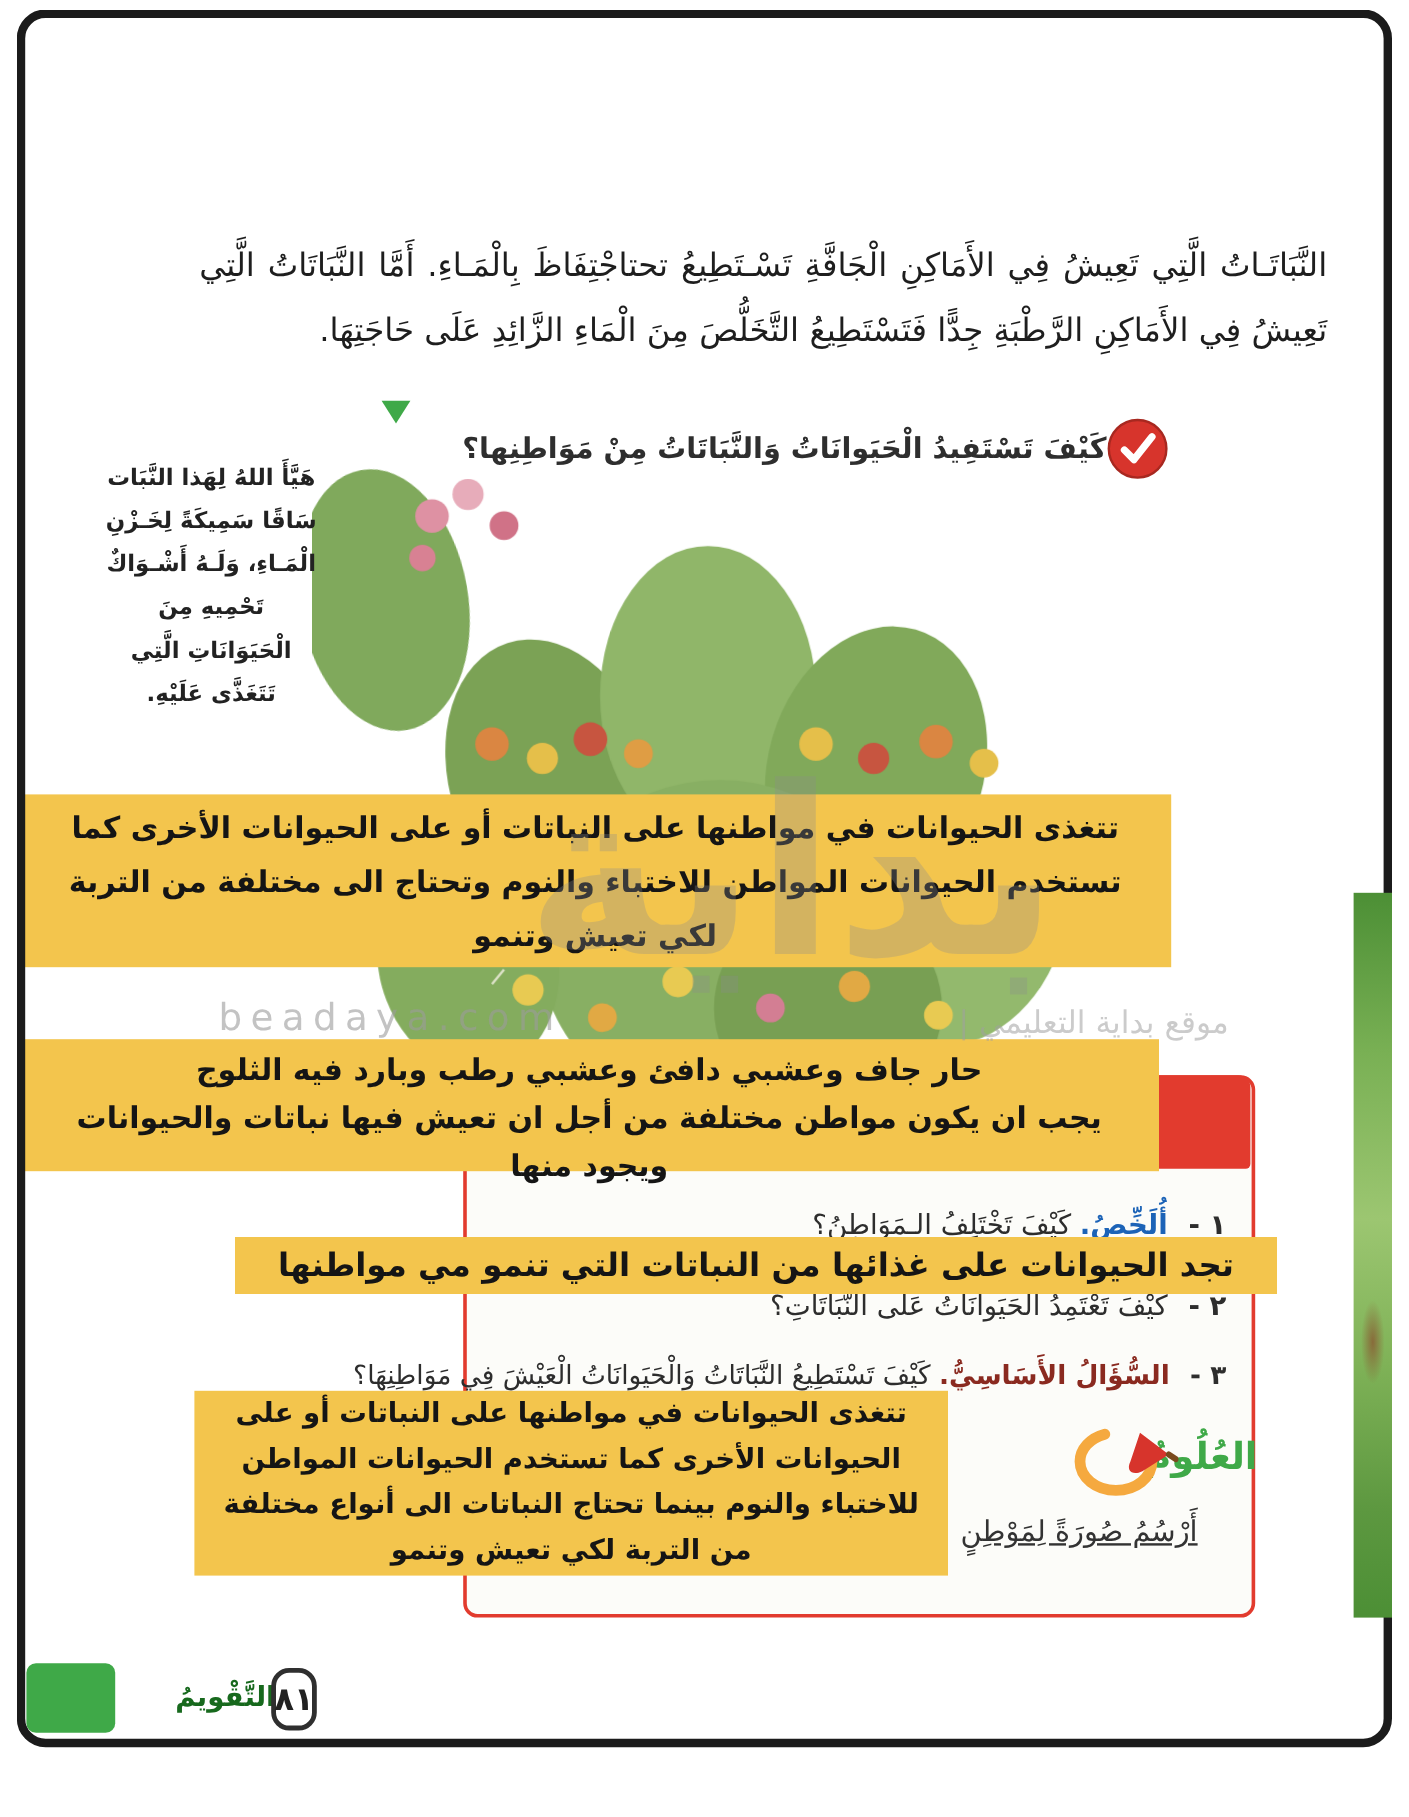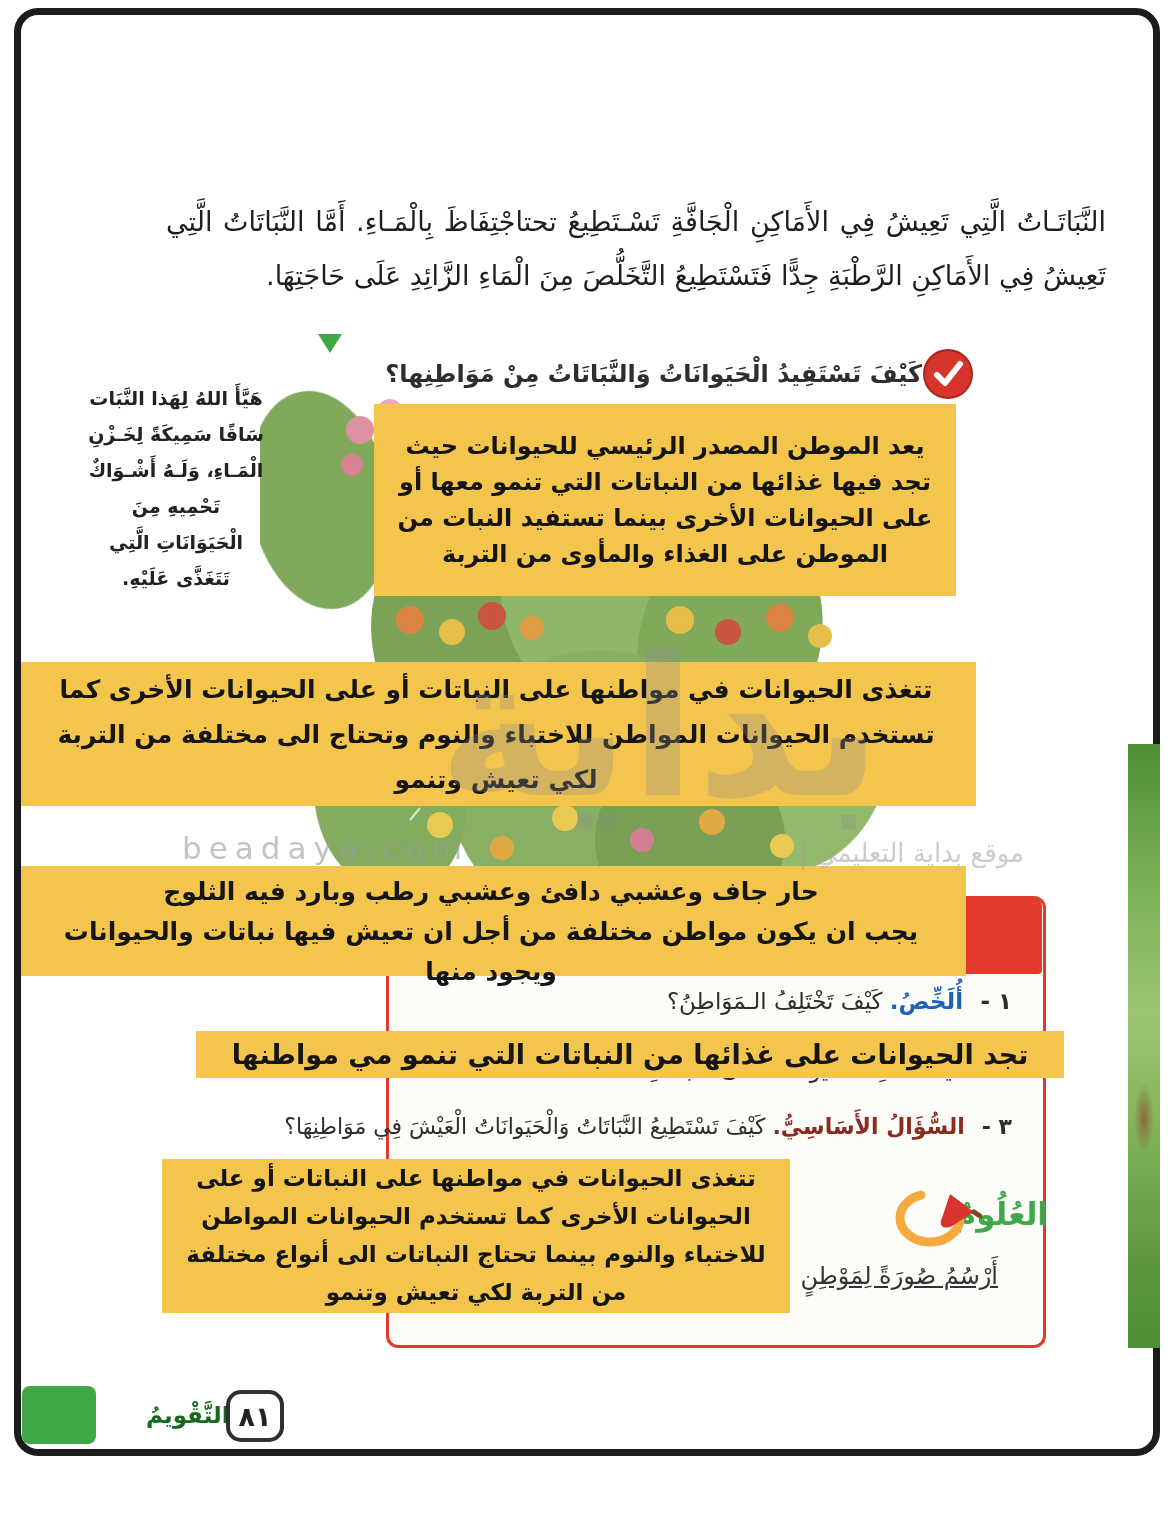--- a/index.html
+++ b/index.html
@@ -35,21 +35,21 @@
   .hl1{left:374px;top:404px;width:582px;height:192px;font-size:24px;line-height:1.5;}
   .hl2{left:16px;top:662px;width:960px;height:144px;font-size:25px;line-height:1.8;}
   .hl3{left:16px;top:866px;width:950px;height:110px;font-size:25px;line-height:1.6;justify-content:space-around;}
   .hl4{left:196px;top:1031px;width:868px;height:47px;font-size:27px;}
   .hl5{left:162px;top:1159px;width:628px;height:154px;font-size:23px;line-height:1.65;}
   
   .red-box{position:absolute;left:386px;top:896px;width:660px;height:452px;
     border:3px solid #E23B2E;border-radius:12px;background:#fcfcf9;z-index:12;box-sizing:border-box;}
   .red-tab{position:absolute;left:390px;top:896px;width:652px;height:78px;background:#E23B2E;
     border-radius:10px 10px 4px 4px;z-index:13;}
-  .q-row{position:absolute;right:162px;font-size:23px;color:#2d2d2d;white-space:nowrap;z-index:20;}
+  .q-row{position:absolute;right:152px;font-size:23px;color:#2d2d2d;white-space:nowrap;z-index:20;margin-top:20px;}
   .q1{top:988px;}
   .q2{top:1056px;}
   .q3{top:1114px;font-size:22px;}
   .q-num{font-weight:700;margin-left:10px;}
   .q-label-blue{color:#1C63B7;font-weight:700;}
   .q-label-maroon{color:#8A2A20;font-weight:700;}
   
   .science-icon{position:absolute;left:890px;top:1182px;width:92px;height:70px;z-index:18;}
   .science-title{position:absolute;right:126px;top:1196px;font-size:31px;font-weight:700;color:#3FA948;
     white-space:nowrap;z-index:17;}
@@ -63,21 +63,21 @@
     z-index:40;white-space:nowrap;pointer-events:none;}
   
   .green-strip{position:absolute;left:1128px;top:744px;width:32px;height:604px;z-index:46;
     background:
       radial-gradient(ellipse 14px 50px at 50% 62%, rgba(137,94,52,0.85), rgba(137,94,52,0) 70%),
       linear-gradient(180deg,#4c8f35 0%,#79b054 22%,#9cc671 45%,#7fb257 65%,#5d9840 85%,#4c8f35 100%);}
   
   .footer-tab{position:absolute;left:22px;top:1386px;width:74px;height:58px;background:#3FA948;
     border-radius:8px;z-index:46;}
   .footer-label{position:absolute;left:146px;top:1402px;font-size:23px;font-weight:700;color:#17691d;z-index:46;}
-  .page-pill{position:absolute;left:226px;top:1390px;width:58px;height:52px;border:4px solid #2f2f2f;
+  .page-pill{position:absolute;left:226px;top:1390px;width:38px;height:52px;border:4px solid #2f2f2f;
     border-radius:15px;background:#fff;display:flex;align-items:center;justify-content:center;
     font-size:27px;font-weight:700;color:#222;z-index:46;box-sizing:border-box;}
 </style>
 </head>
 <body>
 
 <div class="page">
 
   <svg class="cactus" viewBox="0 0 660 600" aria-hidden="true">
     <g opacity="0.97">
@@ -159,23 +159,20 @@
   <div class="science-icon">
     <svg viewBox="0 0 92 70" width="92" height="70">
       <ellipse cx="40" cy="36" rx="30" ry="24" fill="none" stroke="#F5A93F" stroke-width="9" stroke-linecap="round" stroke-dasharray="118 40"></ellipse>
       <path d="M60 12 L84 30 L62 44 C54 48 48 44 52 36 Z" fill="#D7342C"></path>
       <path d="M84 30 L90 34" stroke="#7a4a1e" stroke-width="5" stroke-linecap="round"></path>
     </svg>
   </div>
   <div class="science-title" dir="rtl">العُلُومُ</div>
   <div class="draw-task" dir="rtl">أَرْسُمُ صُورَةً لِمَوْطِنٍ</div>
 
-  <div class="hl hl1" dir="rtl">
-    <div>يعد الموطن المصدر الرئيسي للحيوانات حيث تجد فيها غذائها من النباتات التي تنمو معها أو على الحيوانات الأخرى بينما تستفيد النبات من الموطن على الغذاء والمأوى من التربة</div>
-  </div>
   <div class="hl hl2" dir="rtl">
     <div>تتغذى الحيوانات في مواطنها على النباتات أو على الحيوانات الأخرى كما تستخدم الحيوانات المواطن للاختباء والنوم وتحتاج الى مختلفة من التربة لكي تعيش وتنمو</div>
   </div>
   <div class="hl hl3" dir="rtl">
     <div>حار جاف وعشبي دافئ وعشبي رطب وبارد فيه الثلوج</div>
     <div>يجب ان يكون مواطن مختلفة من أجل ان تعيش فيها نباتات والحيوانات ويجود منها</div>
   </div>
   <div class="hl hl4" dir="rtl">
     <div>تجد الحيوانات على غذائها من النباتات التي تنمو مي مواطنها</div>
   </div>

